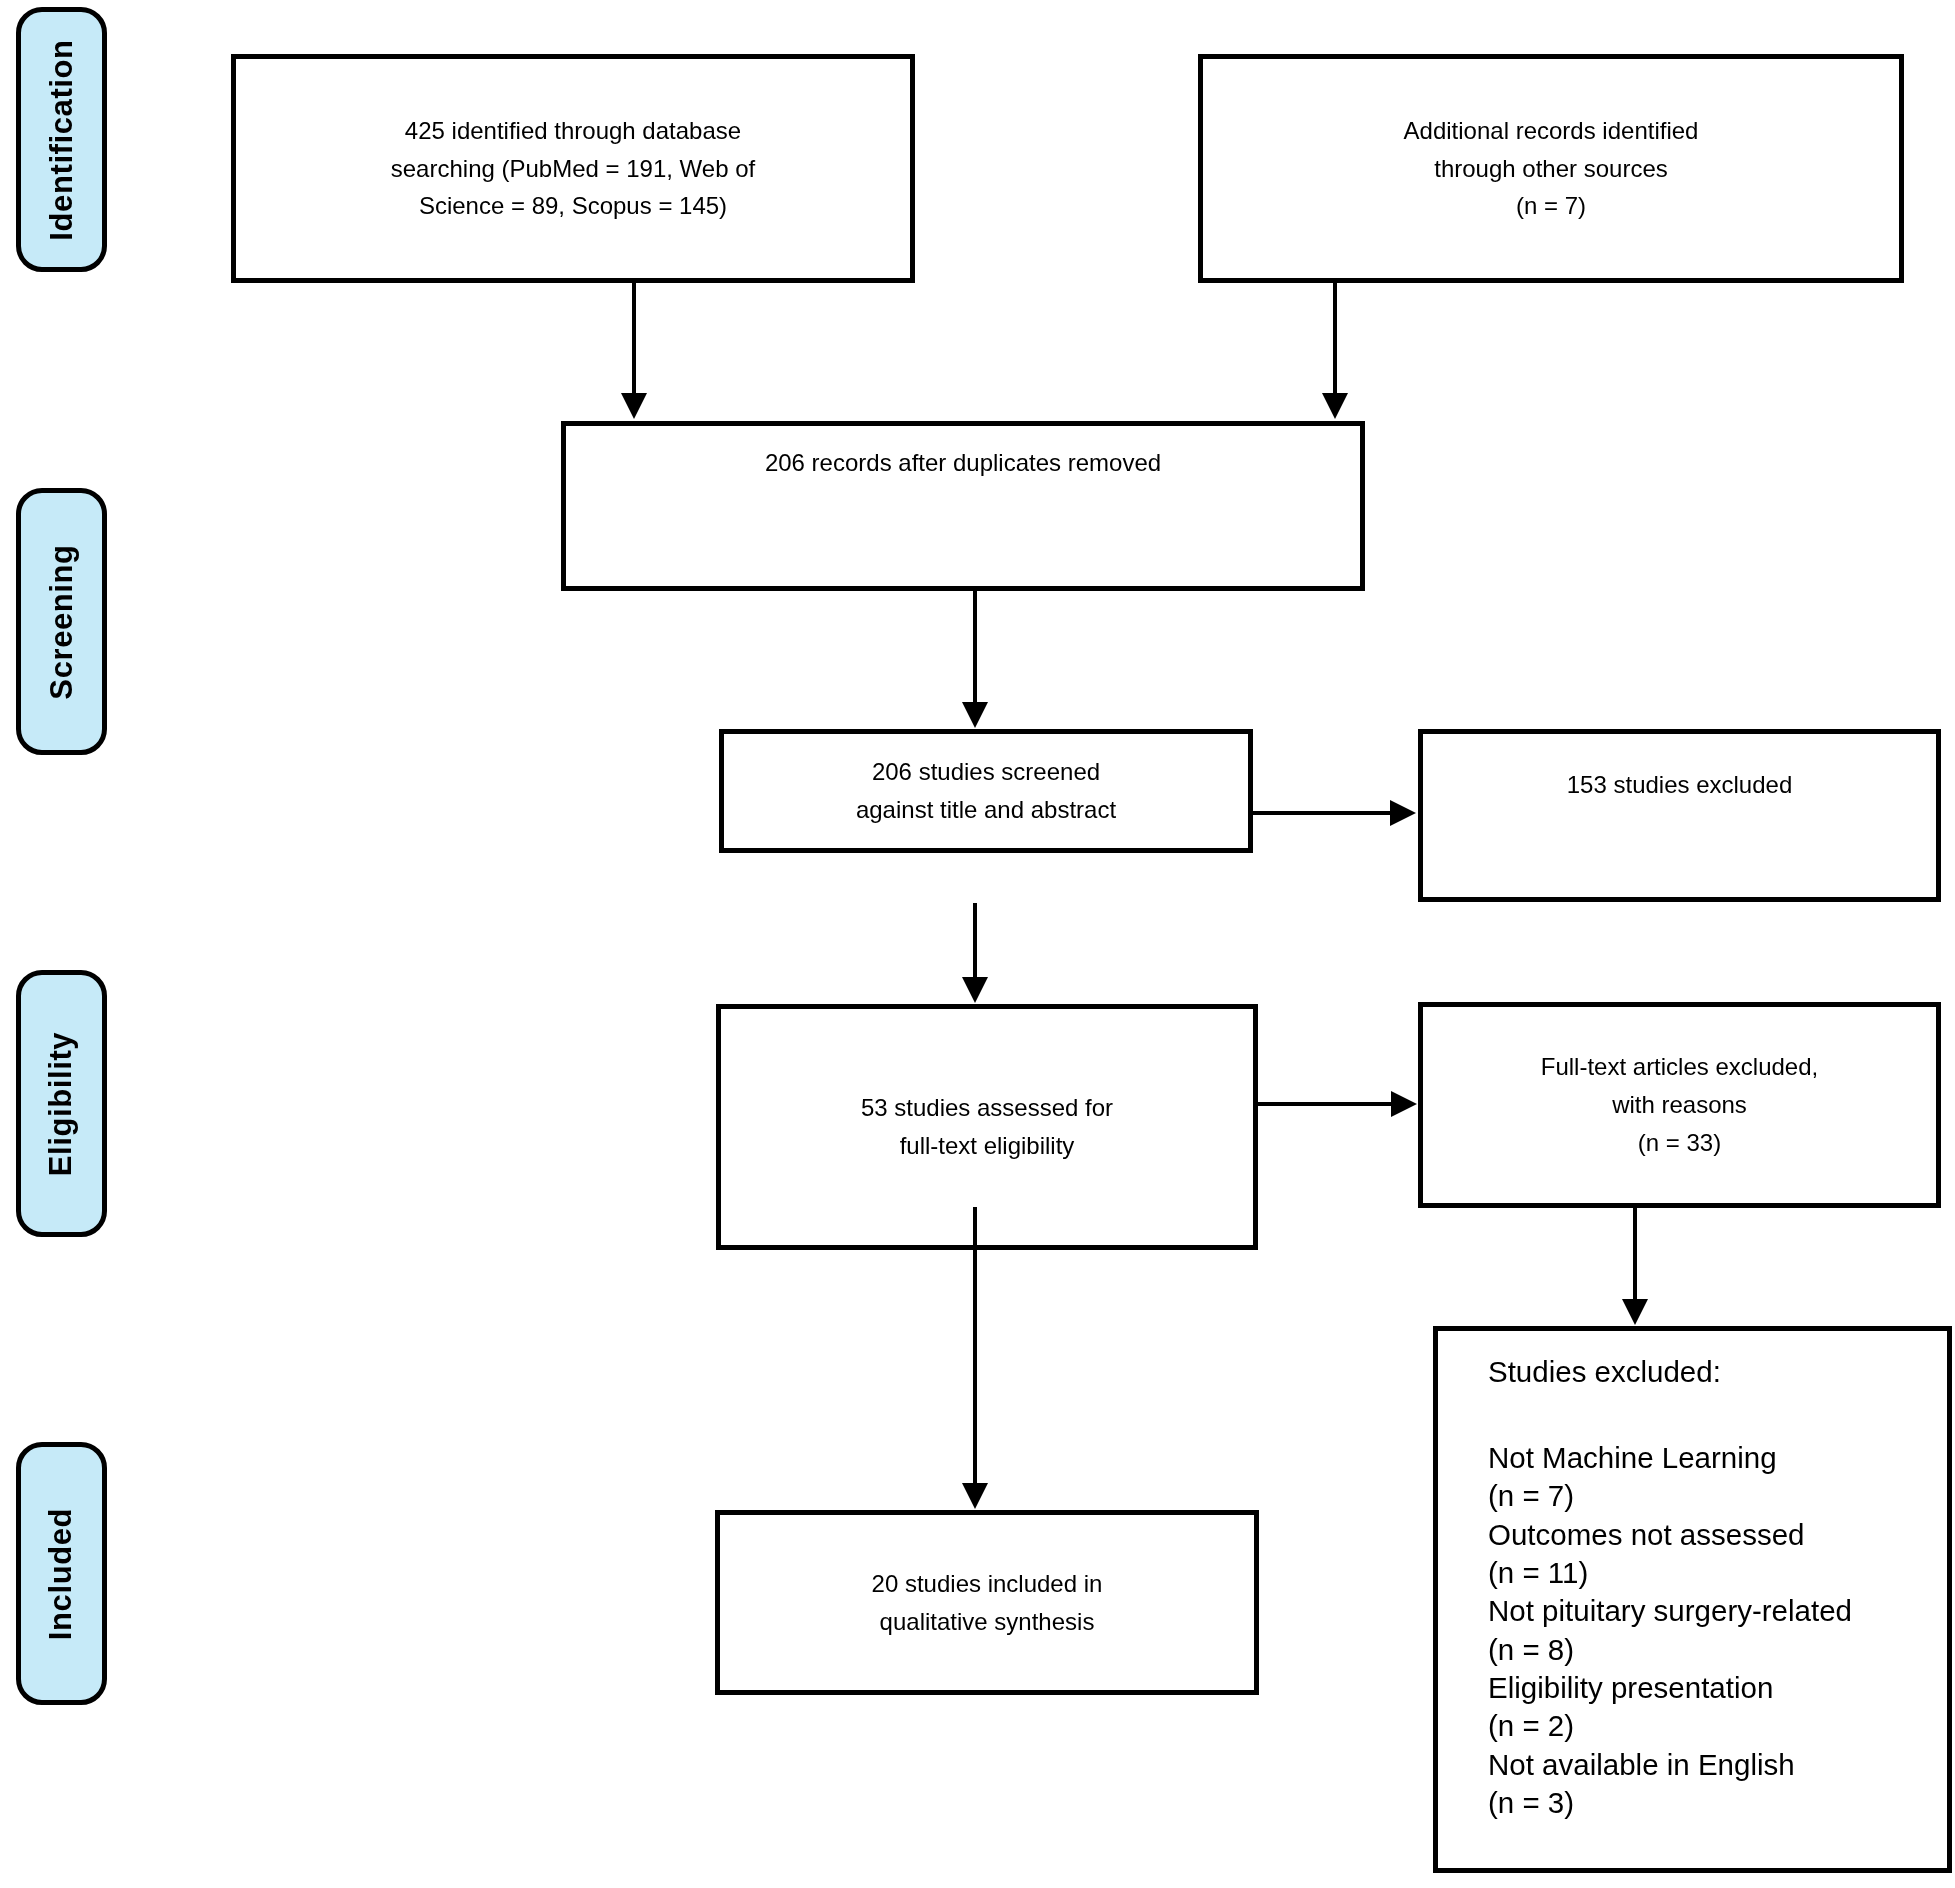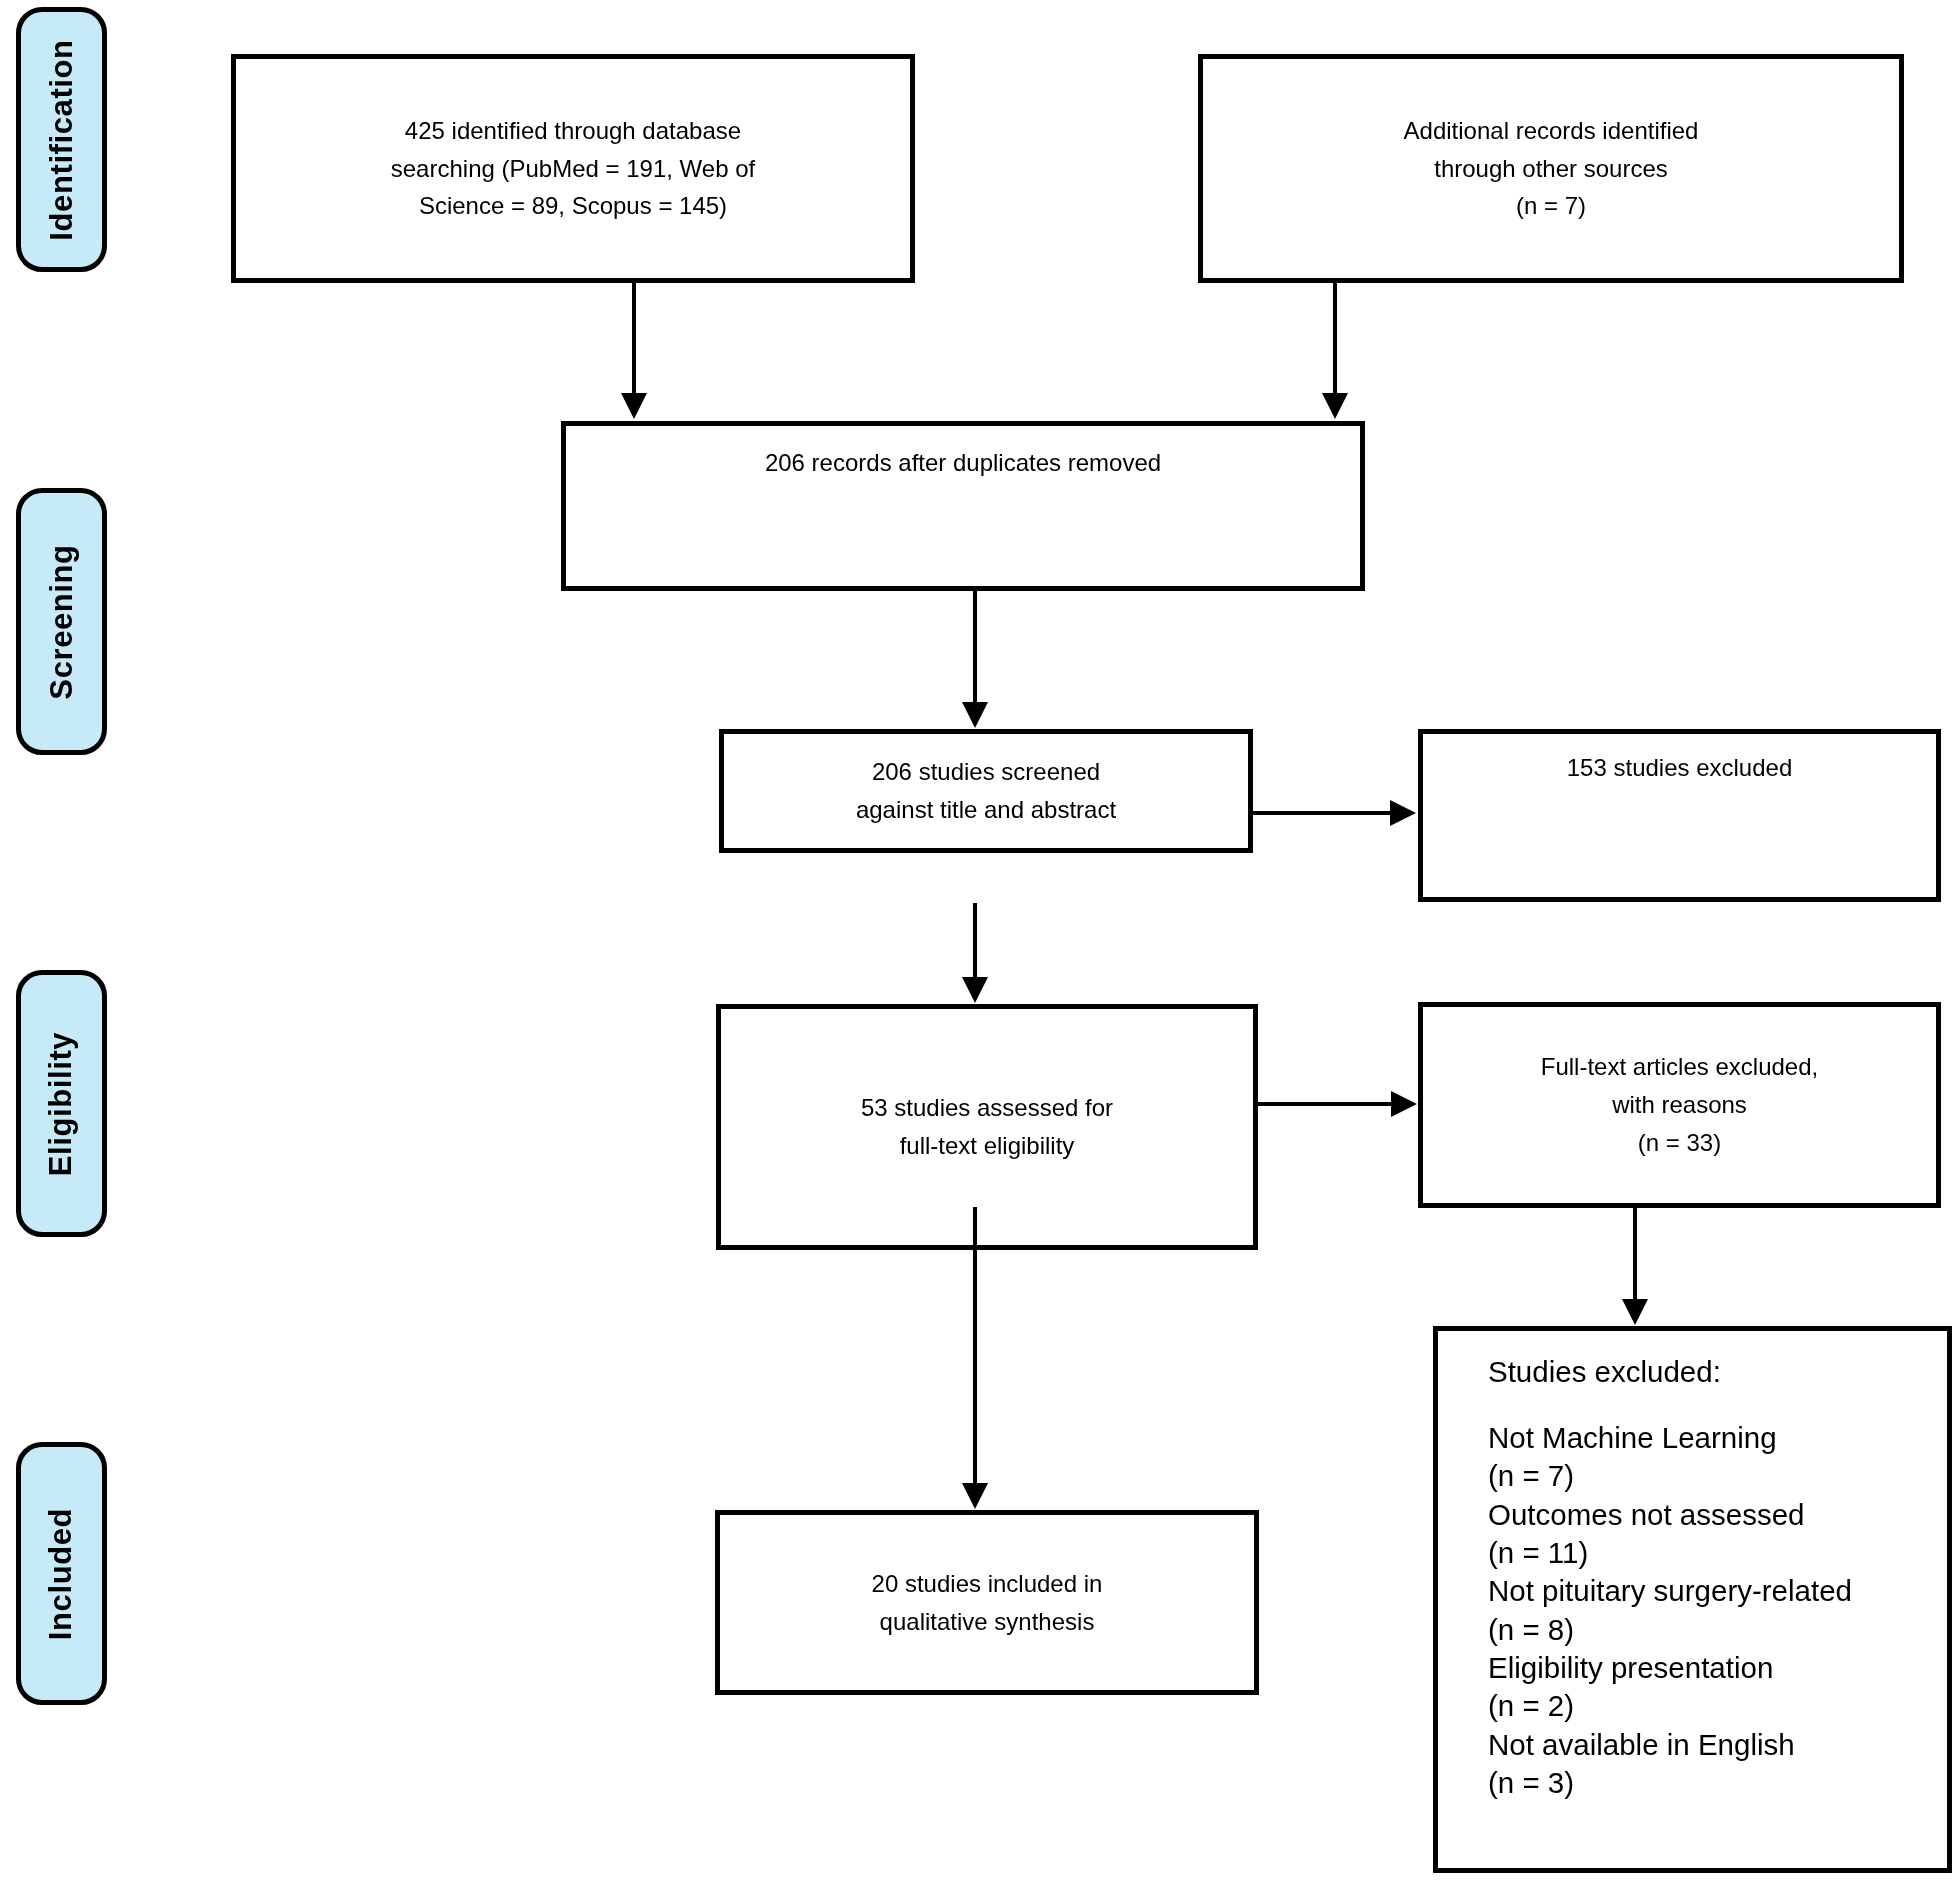--- a/index.html
+++ b/index.html
@@ -28,21 +28,21 @@
     white-space:pre-line;
   }
   .fbox.align-top{align-items:flex-start;}
   
   .reasons-box{
     position:absolute;box-sizing:border-box;background:#fff;
     border:5.1px solid #000;text-align:left;
     font-size:29.5px;line-height:1.3;
     padding:21.5px 23px 23px 50px;
   }
-  .reasons-title{margin-bottom:28px;}
+  .reasons-title{margin-bottom:48px;}
   
   .arr-v{position:absolute;width:4px;background:#000;}
   .arr-v::after{
     content:"";position:absolute;left:50%;transform:translateX(-50%);
     top:100%;width:0;height:0;
     border:13px solid transparent;border-bottom:0;border-top:26px solid #000;
   }
   .arr-h{position:absolute;height:4px;background:#000;}
   .arr-h::after{
     content:"";position:absolute;top:50%;transform:translateY(-50%);
@@ -72,21 +72,21 @@
 
 <div class="fbox" style="left:1198px;top:54px;width:706px;height:229px;padding:11.3px 17px;">Additional records identified
 through other sources
 (n = 7)</div>
 
 <div class="fbox align-top" style="left:561px;top:421px;width:804px;height:170px;padding-top:18px;">206 records after duplicates removed</div>
 
 <div class="fbox" style="left:719px;top:729px;width:534px;height:124px;">206 studies screened
 against title and abstract</div>
 
-<div class="fbox align-top" style="left:1418px;top:729px;width:523px;height:173px;padding-top:15px;">153 studies excluded</div>
+<div class="fbox align-top" style="left:1418px;top:729px;width:523px;height:173px;padding-top:32px;">153 studies excluded</div>
 
 <div class="fbox" style="left:716px;top:1004px;width:542px;height:246px;">53 studies assessed for
 full-text eligibility</div>
 
 <div class="fbox" style="left:1418px;top:1002px;width:523px;height:206px;">Full-text articles excluded,
 with reasons
 (n = 33)</div>
 
 <div class="fbox" style="left:715px;top:1510px;width:544px;height:185px;">20 studies included in
 qualitative synthesis</div>

